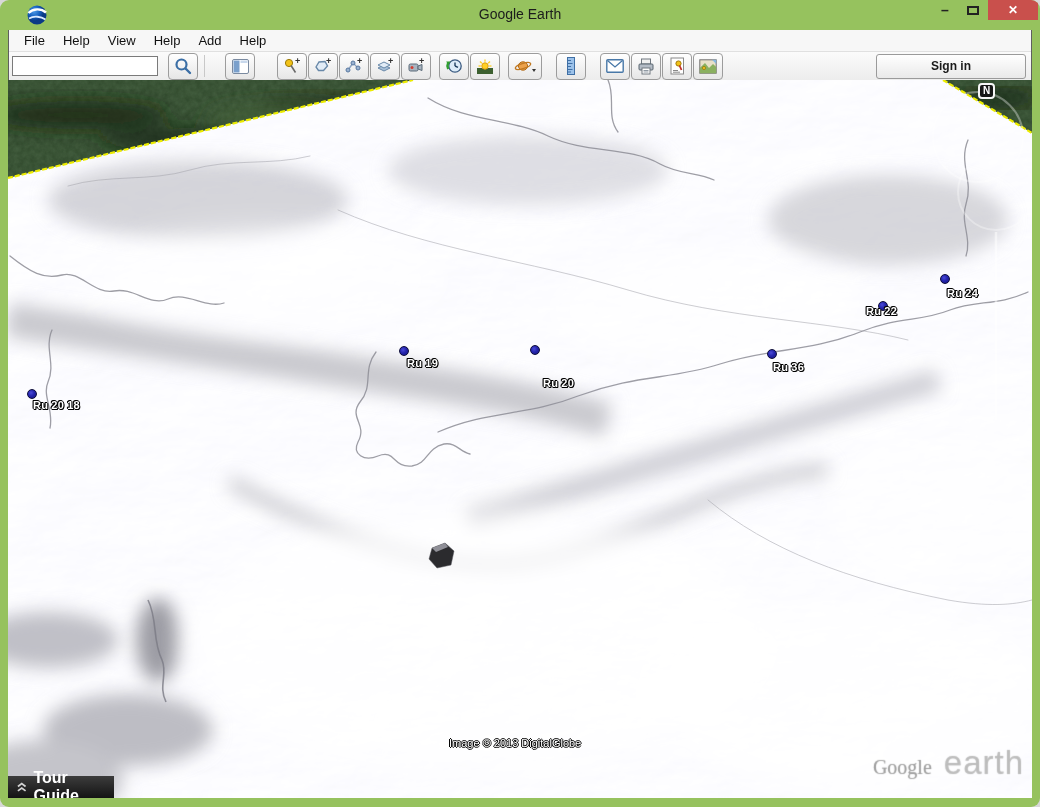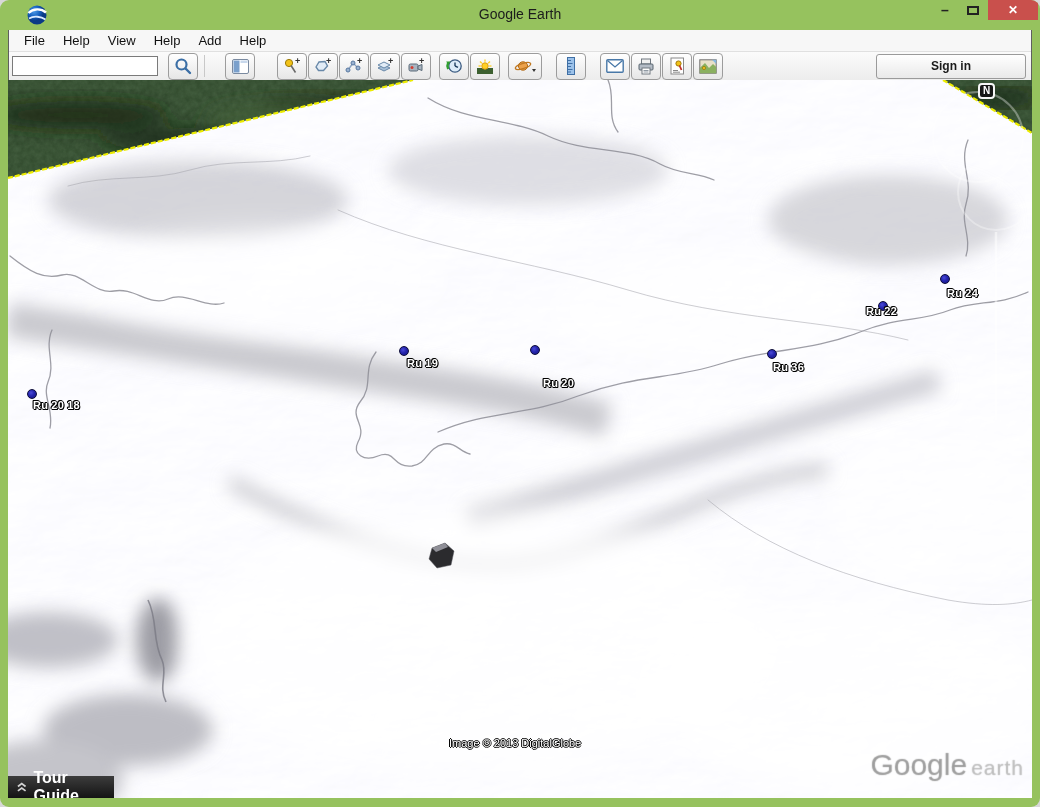--- a/index.html
+++ b/index.html
@@ -37,24 +37,24 @@
   .nbadge{position:absolute;left:970px;top:3px;width:17px;height:16px;background:#161616;border:2px solid #f6f6f6;border-radius:4px;color:#fff;font-size:10px;font-weight:bold;text-align:center;line-height:12px;}
   .placemark{position:absolute;width:0;height:0;}
   .pm-dot{position:absolute;left:-5px;top:-5px;width:10px;height:10px;border-radius:50%;
     background:radial-gradient(circle at 38% 35%, #4a4ad8 0%, #2525ad 45%, #15157e 100%);
     border:1px solid #0c0c3a;}
   .pm-label{position:absolute;white-space:nowrap;color:#fff;font-size:11px;font-weight:bold;letter-spacing:.2px;
     text-shadow:-1px 0 0 #000,1px 0 0 #000,0 -1px 0 #000,0 1px 0 #000,1px 1px 0 #000,-1px -1px 0 #000;}
   .attribution{position:absolute;left:432px;top:657px;color:#fff;font-size:11px;
     text-shadow:-1px 0 0 #000,1px 0 0 #000,0 -1px 0 #000,0 1px 0 #000;padding-left:9px;}
   .watermark{position:absolute;right:8px;bottom:16px;user-select:none;white-space:nowrap;}
-  .wm-g{font-family:Liberation Sans, sans-serif;font-size:30px;color:rgba(255,255,255,0.30);
+  .wm-g{font-family:Liberation Serif, serif;font-size:20px;color:rgba(255,255,255,0.30);
     text-shadow:0 0 1px rgba(100,100,100,0.9), 0 1px 0 rgba(255,255,255,0.35);letter-spacing:0px;}
-  .wm-e{font-family:"Liberation Sans", sans-serif;font-size:21px;font-weight:normal;color:rgba(255,255,255,0.38);
-    text-shadow:0 0 1px rgba(120,120,120,0.8);margin-left:4px;letter-spacing:1px;}
+  .wm-e{font-family:"Liberation Sans", sans-serif;font-size:33px;font-weight:normal;color:rgba(255,255,255,0.38);
+    text-shadow:0 0 1px rgba(120,120,120,0.8);margin-left:12px;letter-spacing:1px;}
   .tourguide{position:absolute;left:0;bottom:0;width:106px;height:22px;background:linear-gradient(#3c3c3c,#141414);
     display:flex;align-items:center;gap:6px;padding-left:8px;cursor:pointer;}
   .tg-label{color:#fff;font-size:16px;font-weight:bold;}
   .bottomborder{height:9px;}
 </style>
 </head>
 <body>
 
 <div class="window">
 

